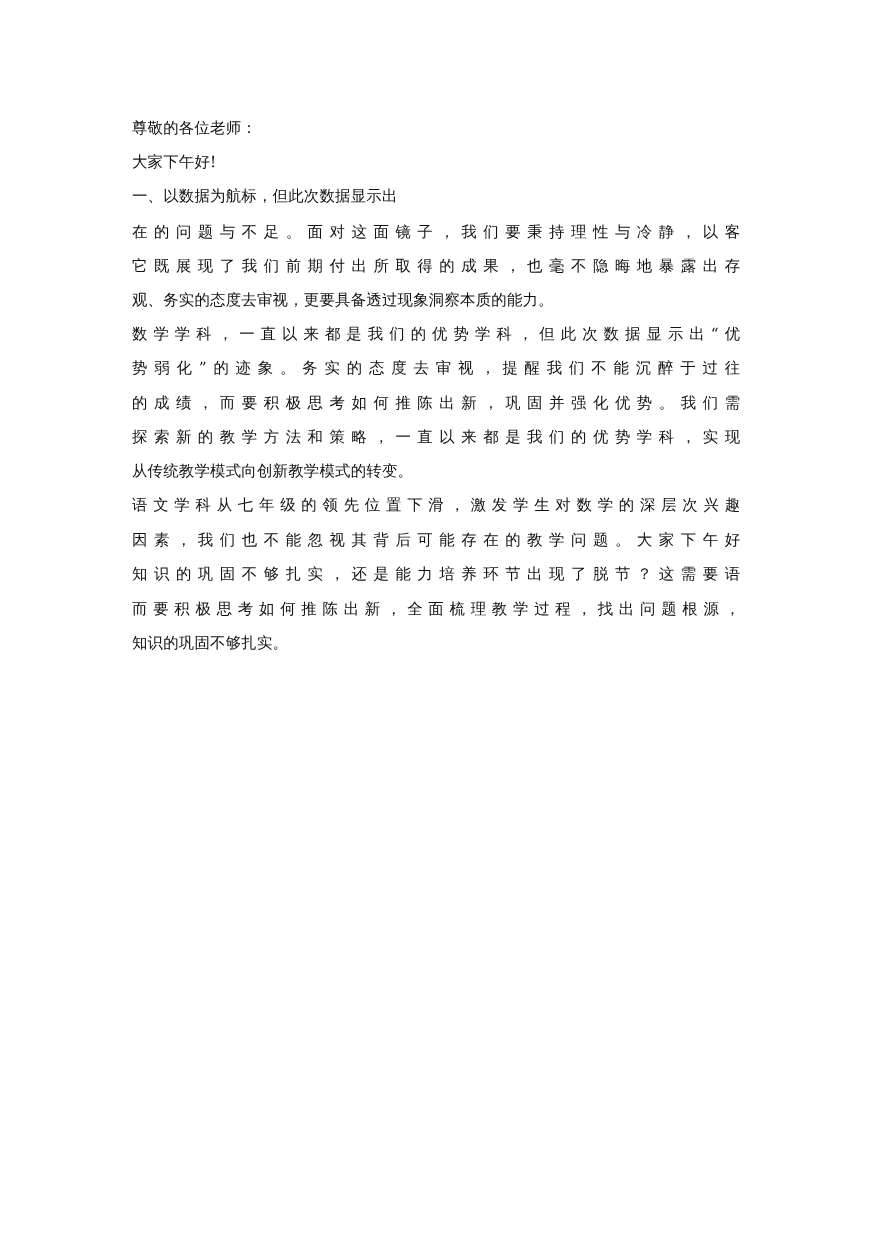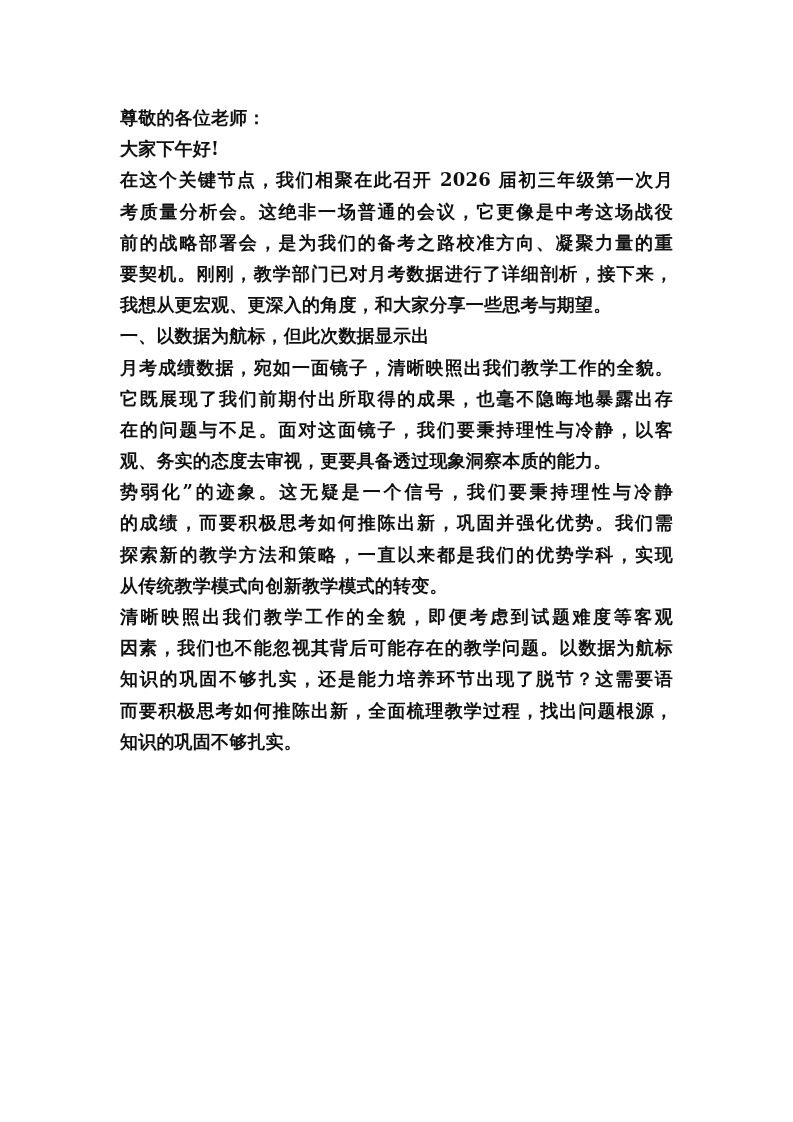--- a/index.html
+++ b/index.html
@@ -17,61 +17,53 @@
     }
     .page {
       position: absolute;
       left: 120px;
       top: 102px;
       width: 553px;
     }
     .line {
       height: 31.2px;
       line-height: 31.2px;
-      font-size: 18px;
+      font-size: 14px;
       white-space: nowrap;
       letter-spacing: 0.2px;
-      font-weight: bold;
     }
     .line.justify {
       text-align: justify;
       text-align-last: justify;
     }
   </style>
 </head>
 <body>
 
 <div class="page">
   <div class="line">尊敬的各位老师：</div>
   <div class="line">大家下午好!</div>
 
-  <div>
-    <div class="line justify">在这个关键节点，我们相聚在此召开 2026 届初三年级第一次月</div>
-    <div class="line justify">考质量分析会。这绝非一场普通的会议，它更像是中考这场战役</div>
-    <div class="line justify">前的战略部署会，是为我们的备考之路校准方向、凝聚力量的重</div>
-    <div class="line justify">要契机。刚刚，教学部门已对月考数据进行了详细剖析，接下来，</div>
-    <div class="line">我想从更宏观、更深入的角度，和大家分享一些思考与期望。</div>
-  </div>
 
   <div class="line">一、以数据为航标，但此次数据显示出</div>
 
   <div>
-    <div class="line justify">月考成绩数据，宛如一面镜子，清晰映照出我们教学工作的全貌。</div>
+    <div class="line justify">在的问题与不足。面对这面镜子，我们要秉持理性与冷静，以客</div>
     <div class="line justify">它既展现了我们前期付出所取得的成果，也毫不隐晦地暴露出存</div>
-    <div class="line justify">在的问题与不足。面对这面镜子，我们要秉持理性与冷静，以客</div>
     <div class="line">观、务实的态度去审视，更要具备透过现象洞察本质的能力。</div>
   </div>
 
   <div>
-    <div class="line justify">势弱化”的迹象。这无疑是一个信号，我们要秉持理性与冷静</div>
+    <div class="line justify">数学学科，一直以来都是我们的优势学科，但此次数据显示出“优</div>
+    <div class="line justify">势弱化”的迹象。务实的态度去审视，提醒我们不能沉醉于过往</div>
     <div class="line justify">的成绩，而要积极思考如何推陈出新，巩固并强化优势。我们需</div>
     <div class="line justify">探索新的教学方法和策略，一直以来都是我们的优势学科，实现</div>
     <div class="line">从传统教学模式向创新教学模式的转变。</div>
   </div>
 
   <div>
-    <div class="line justify">清晰映照出我们教学工作的全貌，即便考虑到试题难度等客观</div>
-    <div class="line justify">因素，我们也不能忽视其背后可能存在的教学问题。以数据为航标</div>
+    <div class="line justify">语文学科从七年级的领先位置下滑，激发学生对数学的深层次兴趣</div>
+    <div class="line justify">因素，我们也不能忽视其背后可能存在的教学问题。大家下午好</div>
     <div class="line justify">知识的巩固不够扎实，还是能力培养环节出现了脱节？这需要语</div>
     <div class="line justify">而要积极思考如何推陈出新，全面梳理教学过程，找出问题根源，</div>
     <div class="line">知识的巩固不够扎实。</div>
   </div>
 </div>
 
 </body></html>

